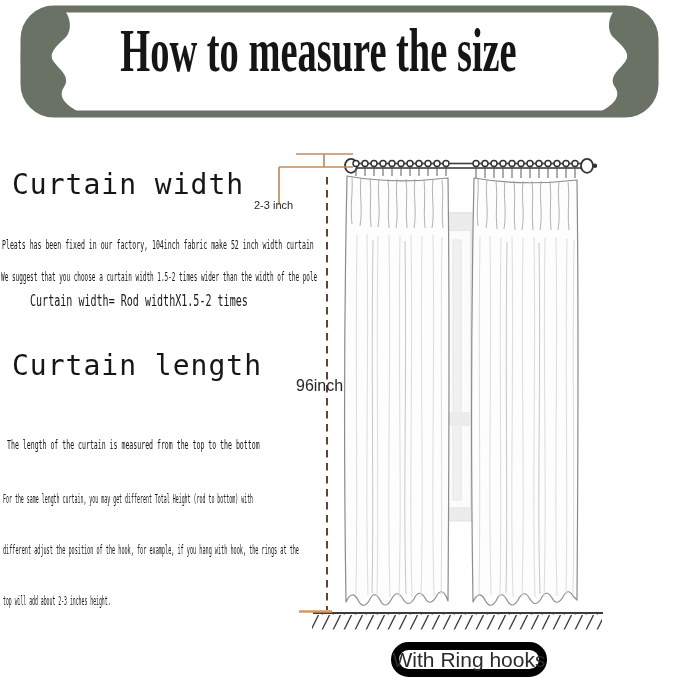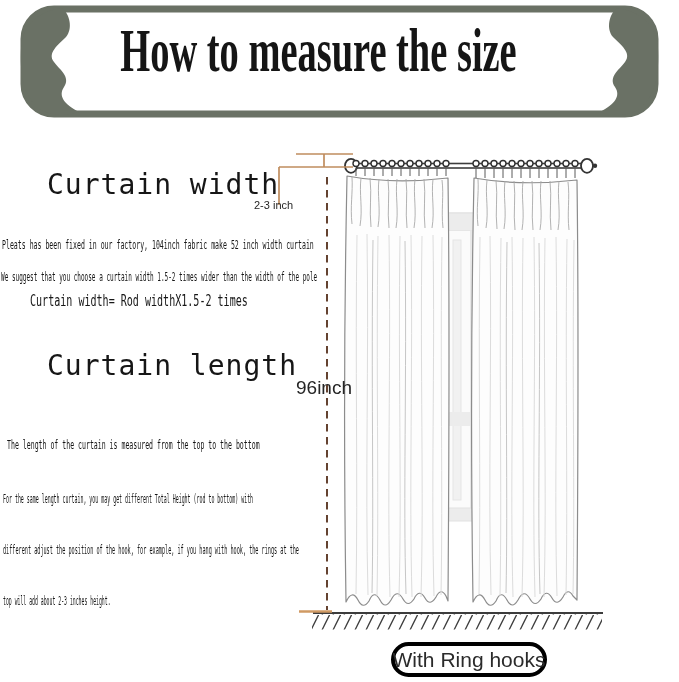--- a/index.html
+++ b/index.html
@@ -4,35 +4,35 @@
 <style>
   html,body{margin:0;padding:0;background:#ffffff;}
   .stage{position:relative;width:679px;height:682px;background:#ffffff;overflow:hidden;
          font-family:"Liberation Sans",sans-serif;}
   .abs{position:absolute;}
   .mono{font-family:"DejaVu Sans Mono",monospace;color:#161616;white-space:nowrap;
         transform-origin:left top;}
   .page-title{top:15px;left:0;width:633px;text-align:center;
         font-family:"Liberation Serif",serif;font-weight:bold;font-size:62px;color:#151515;
         transform:scaleX(0.62);transform-origin:center top;white-space:nowrap;}
-  .section-heading{font-size:28px;letter-spacing:1px;margin-left:35px;}
+  .section-heading{font-size:28px;letter-spacing:1px;}
   .h-width{top:168px;left:12px;}
   .h-length{top:349px;left:12px;text-align:center;}
   .note{font-size:11.5px;}
   .w1{top:238px;left:2px;transform:scaleX(0.57);}
   .w2{top:270px;left:1px;transform:scaleX(0.525);}
   .formula{top:292px;left:30px;font-size:15px;transform:scaleX(0.67);}
   .l1{top:438px;left:7px;transform:scaleX(0.57);}
   .l2{top:492px;left:3px;transform:scaleX(0.43);}
   .l3{top:543px;left:3px;transform:scaleX(0.45);}
   .l4{top:594px;left:3px;transform:scaleX(0.42);}
   .lbl{color:#262626;white-space:nowrap;}
   .lbl-gap{top:199px;left:254px;font-size:11px;}
-  .lbl-len{top:377px;left:296px;font-size:19px;}
-  .pill{top:642px;left:391px;width:156px;height:35px;border:4px solid #000000;
+  .lbl-len{top:377px;left:296px;font-size:16px;}
+  .pill{top:642px;left:391px;width:156px;height:35px;border:8px solid #000000;
         border-radius:19px;display:flex;align-items:center;justify-content:center;
         font-size:21px;color:#2b2b2b;box-sizing:border-box;white-space:nowrap;}
   svg{position:absolute;top:0;left:0;}
 </style>
 </head>
 <body>
 
 <div class="stage">
 
   <svg width="679" height="130" viewBox="0 0 679 130">

